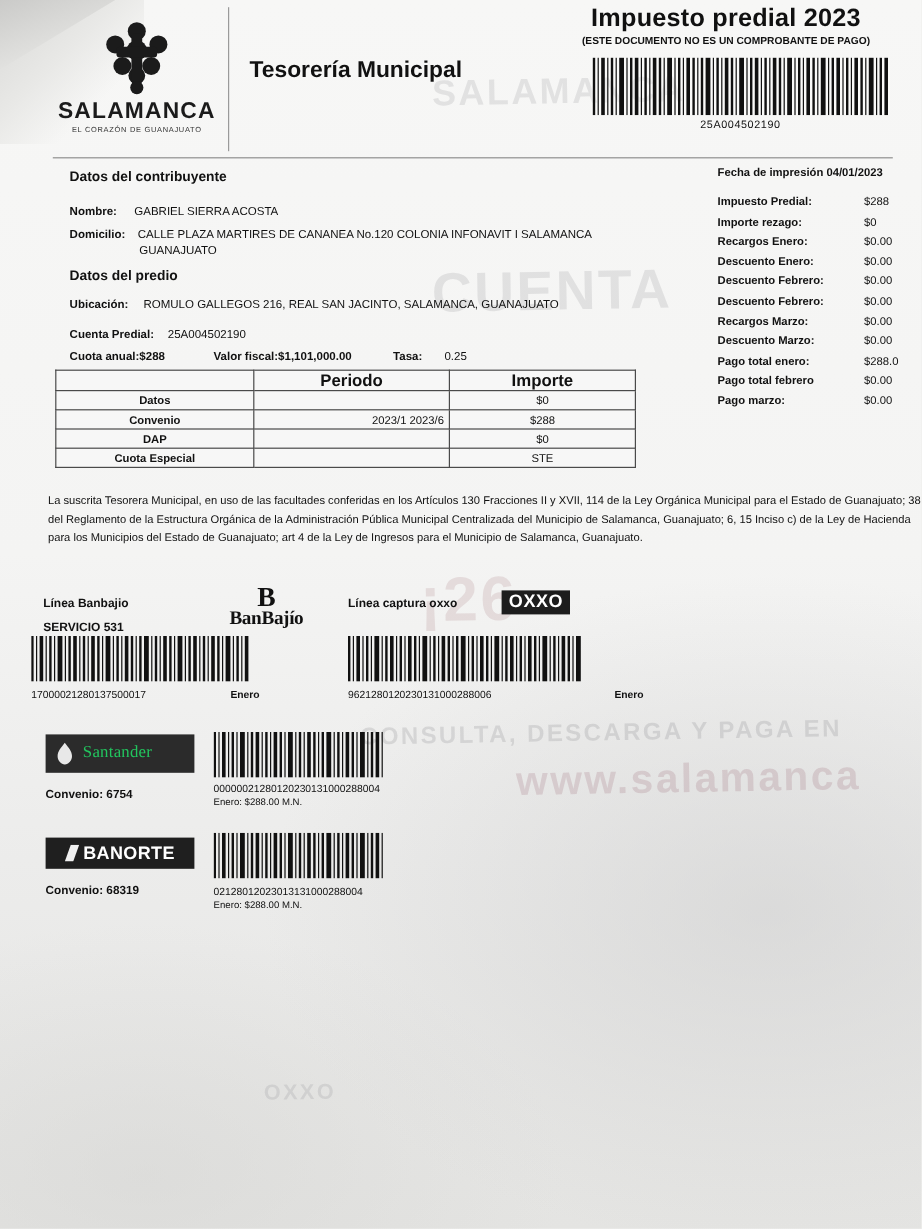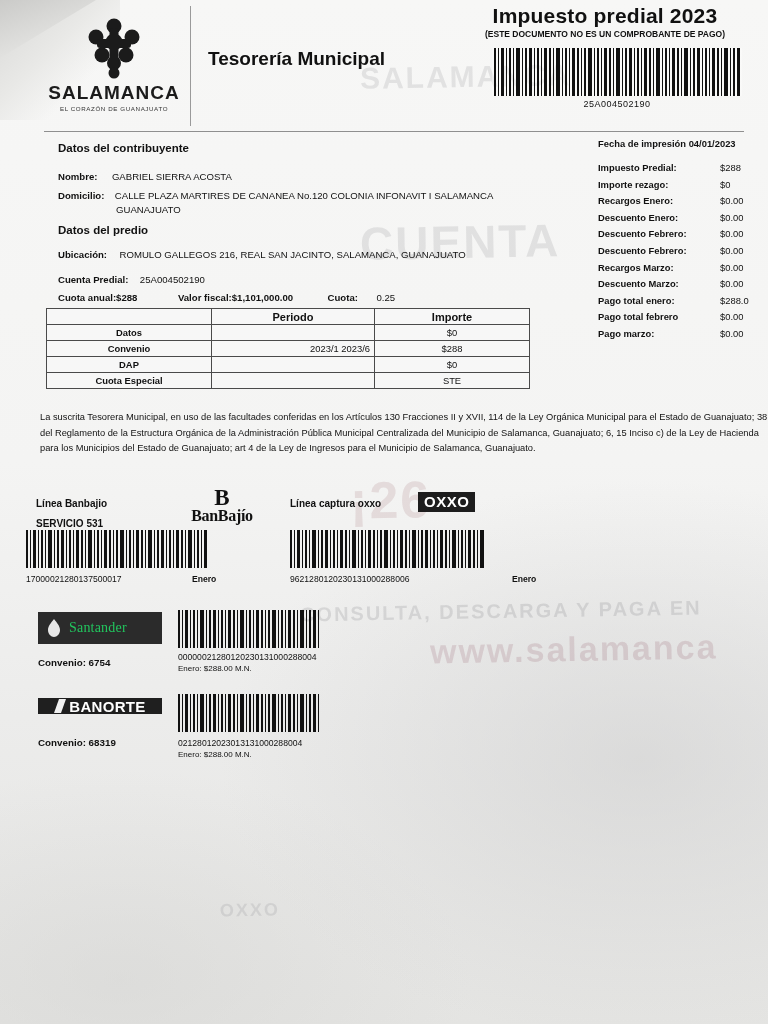--- a/index.html
+++ b/index.html
@@ -69,21 +69,21 @@
   .rline{display:flex;justify-content:space-between;margin-bottom:5.6px}
   .rline .k{font-weight:bold}
   .rline .v{min-width:48px}
 
   
   table.per{
     position:absolute;left:46px;top:308px;border-collapse:collapse;
     font-size:9.4px;background:rgba(255,255,255,0.25);
   }
   table.per td,table.per th{border:1px solid #4a4a4a;height:15px;padding:0 4px;}
-  table.per th{font-weight:bold;text-align:center;font-size:11px}
+  table.per th{font-weight:bold;text-align:center;font-size:14px}
   .c1{width:156px}
   .c2{width:154px;text-align:right}
   .c3{width:146px;text-align:center}
   td.lbl-cell{font-weight:bold;text-align:center}
 
   
   .legal{position:absolute;left:40px;top:410px;width:736px;font-size:9.3px;line-height:15.5px;}
 
   
   .pay-lbl{font-size:10px;font-weight:bold}
@@ -97,21 +97,21 @@
     display:inline-block;background:#1d1d1d;color:#fff;font-weight:bold;
     font-size:15px;padding:1px 6px 2px;letter-spacing:.5px;
     font-family:"Liberation Sans",sans-serif;
   }
   .santander{
     width:124px;height:32px;background:#2b2b2b;color:#22c55e;display:flex;
     align-items:center;gap:5px;padding-left:6px;box-sizing:border-box;
   }
   .santander .txt{font-family:"Liberation Serif",serif;font-size:14px;letter-spacing:.2px}
   .banorte{
-    width:124px;height:16px;background:#1f1f1f;color:#fff;display:flex;
+    width:124px;height:26px;background:#1f1f1f;color:#fff;display:flex;
     align-items:center;justify-content:center;gap:3px;box-sizing:border-box;
   }
   .banorte .txt{font-weight:bold;font-size:15px;letter-spacing:.3px}
   .conv{font-size:9.8px;font-weight:bold;margin-top:5px}
   .smallcap{font-size:8px;margin-top:2px}
 </style>
 </head>
 <body>
 
 <div class="page">
@@ -247,21 +247,21 @@
   </div>
 
   <div class="row" style="left:58px;top:269px">
     <span class="lbl">Cuenta Predial:</span>
     <span class="val" style="margin-left:7px">25A004502190</span>
   </div>
 
   <div class="row" style="left:58px;top:287px">
     <span class="lbl">Cuota anual:</span><span class="lbl">$288</span>
     <span class="lbl" style="margin-left:36px">Valor fiscal:</span><span class="lbl">$1,101,000.00</span>
-    <span class="lbl" style="margin-left:30px">Cuota:</span>
+    <span class="lbl" style="margin-left:30px">Tasa:</span>
     <span class="val" style="margin-left:14px">0.25</span>
   </div>
 
   <div class="rcol">
     <div class="fecha">Fecha de impresión 04/01/2023</div>
 
     <div class="rline">
       <span class="k">Impuesto Predial:</span>
       <span class="v">$288</span>
     </div>

